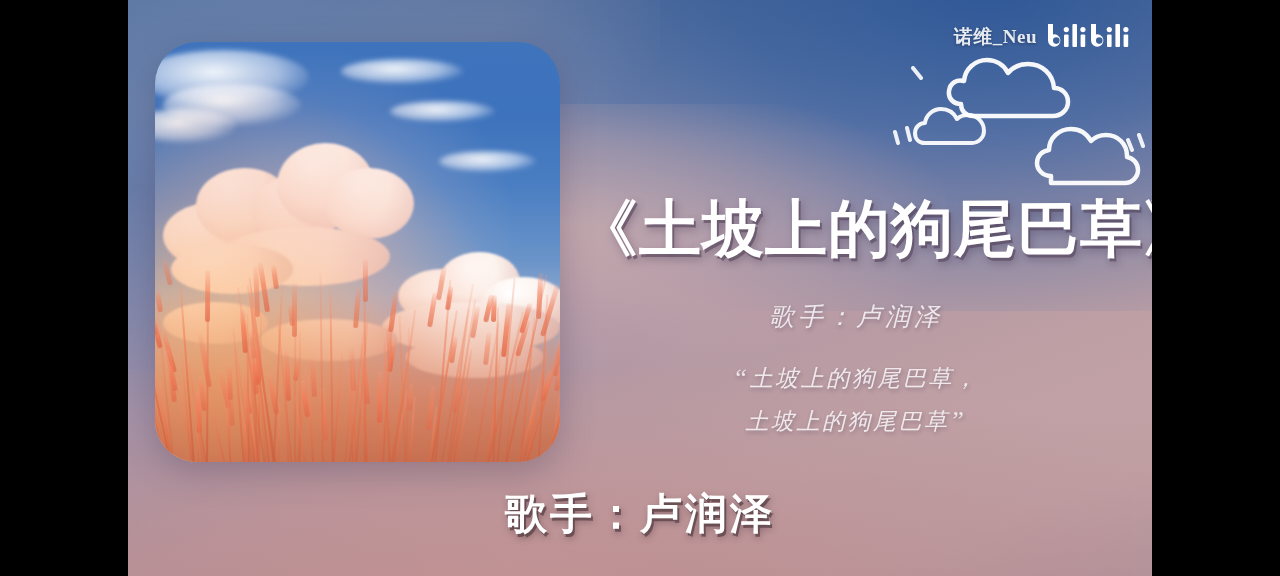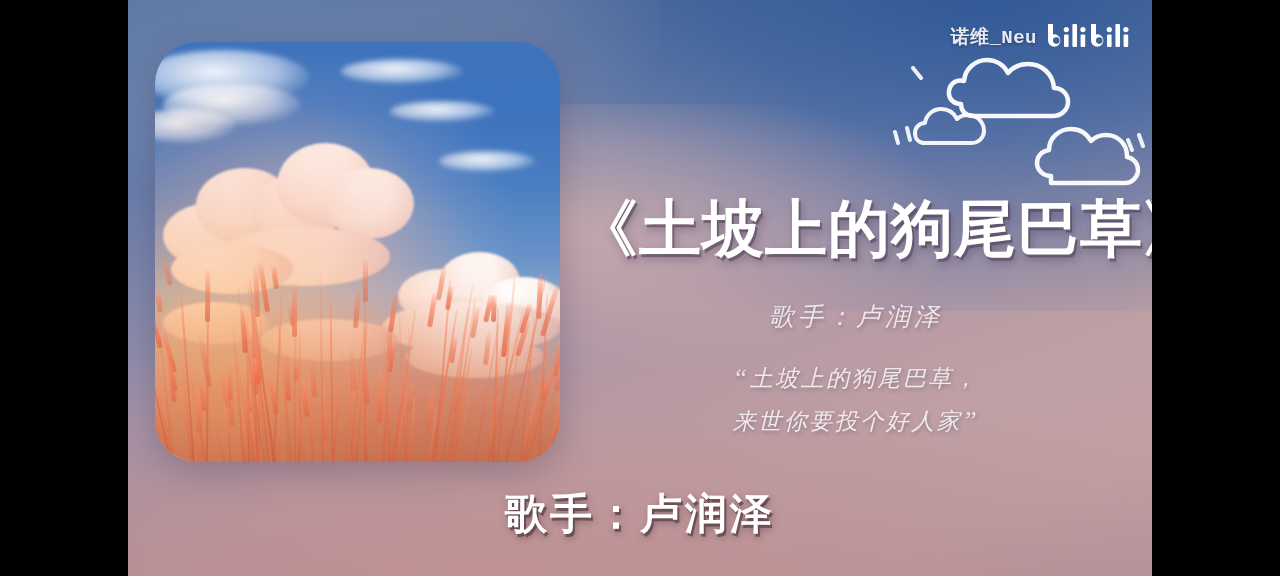--- a/index.html
+++ b/index.html
@@ -230,21 +230,21 @@
       2px 4px 7px rgba(60,40,48,0.45);
   }
 
   
   #watermark {
     position:absolute; right:14px; top:22px;
     display:flex; align-items:center; gap:9px;
     z-index:40;
   }
   #wm-user {
-    font-family:Liberation Mono, monospace;
+    font-family:Liberation Serif, serif;
     font-size:19px;
     font-weight:600;
     color:#f0f2f6;
     letter-spacing:0.5px;
     opacity:0.95;
     text-shadow:0 1px 3px rgba(20,30,60,0.55);
   }
   #wm-logo { display:block; }
 </style>
 </head>
@@ -507,21 +507,21 @@
 
     <div id="title">《土坡上的狗尾巴草》</div>
 
     <div id="artist-sub">歌手：卢润泽</div>
 
     <div id="lyric">
       <div>
         <span class="lq">“</span><span>土坡上的狗尾巴草，</span>
       </div>
       <div>
-        <span>来世你要投个好人家</span><span class="rq">”</span>
+        <span>土坡上的狗尾巴草</span><span class="rq">”</span>
       </div>
     </div>
 
     <div id="caption">歌手：卢润泽</div>
 
     <div id="watermark">
       <span id="wm-user">诺维_Neu</span>
       <svg id="wm-logo" width="92" height="30" viewBox="0 0 92 30">
         <g fill="#ffffff">
 

